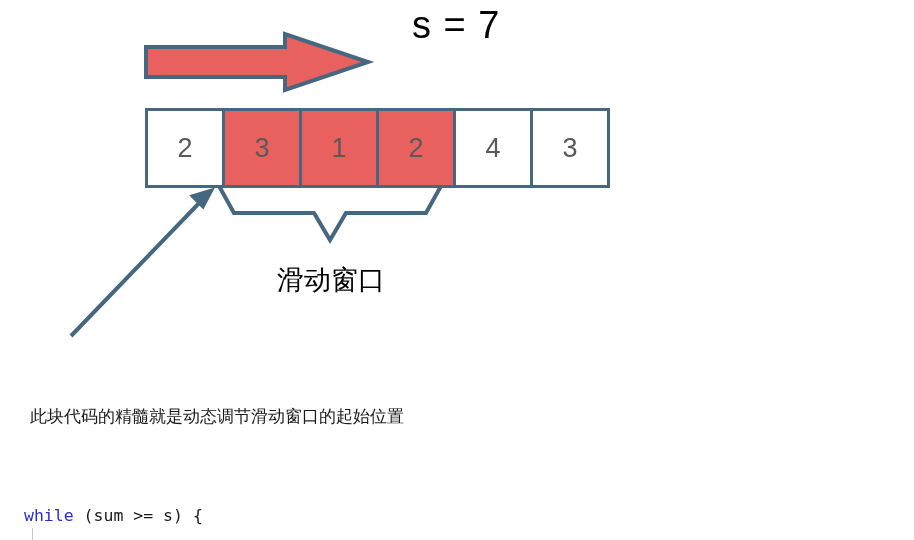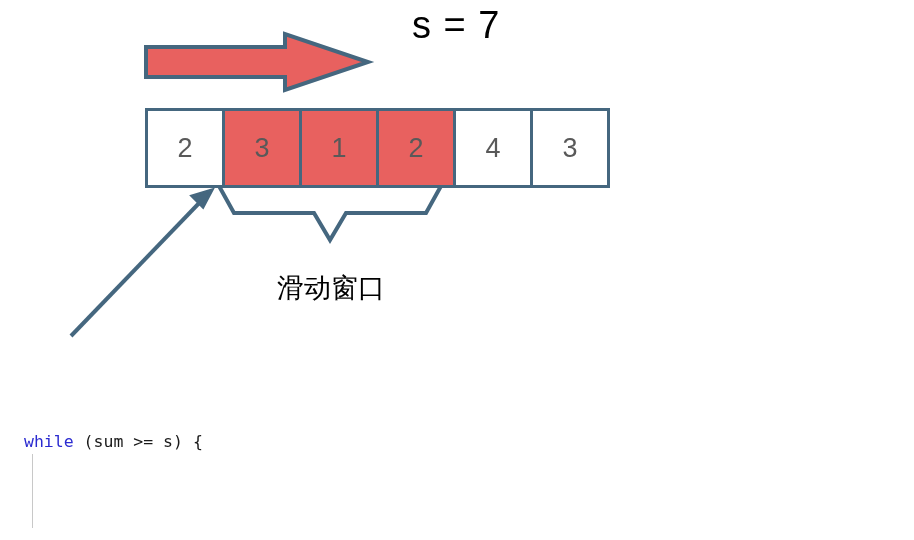--- a/index.html
+++ b/index.html
@@ -60,21 +60,21 @@
     font-family: "Liberation Sans", "DejaVu Sans", sans-serif;
   }
   .cell:first-child { margin-left: 0; }
   .cell.in-window {
     background: #e8615f;
   }
   
   .window-caption {
     position: absolute;
     left: 277px;
-    top: 270px;
+    top: 262px;
     font-size: 27px;
     color: #000000;
     font-family: "Liberation Sans", "DejaVu Sans", sans-serif;
     white-space: nowrap;
   }
   
   .code-block {
     position: absolute;
     left: 24px;
     top: 356px;
@@ -132,20 +132,21 @@
     <div class="cell in-window">3</div>
     <div class="cell in-window">1</div>
     <div class="cell in-window">2</div>
     <div class="cell">4</div>
     <div class="cell">3</div>
   </div>
 
   <div class="window-caption">滑动窗口</div>
 
   <div class="code-block">
+    <div class="code-line note-line">此块代码的精髓就是动态调节滑动窗口的起始位置</div>
 
     <div class="code-line"><span class="indent-guide"></span><span class="kw">while</span><span> (sum &gt;= s) {</span></div>
 
     
 
     
 
     
 
     

